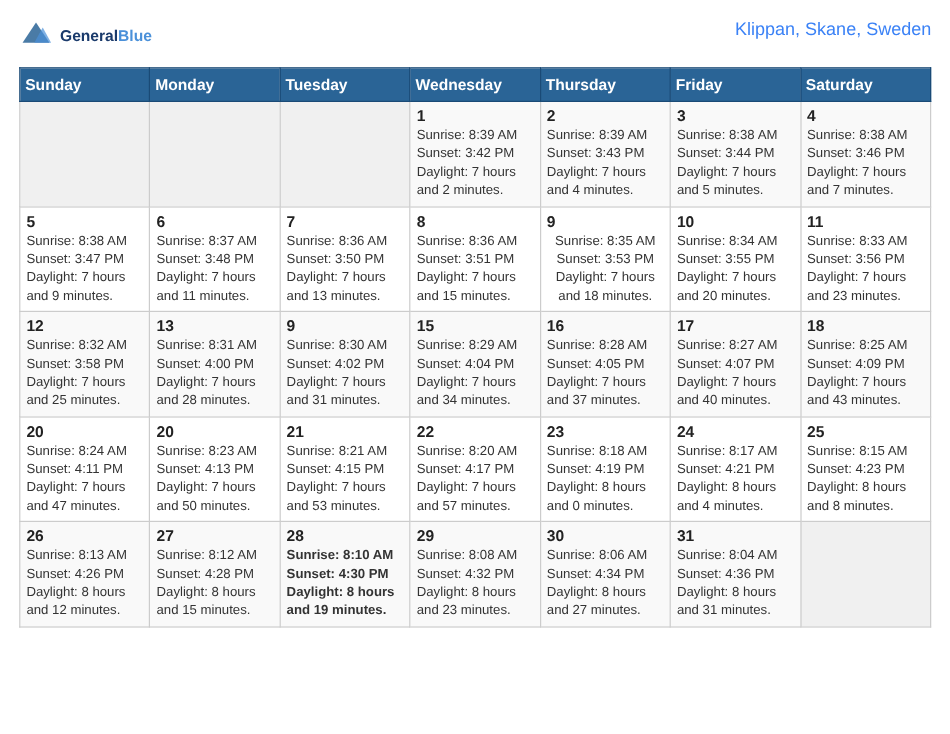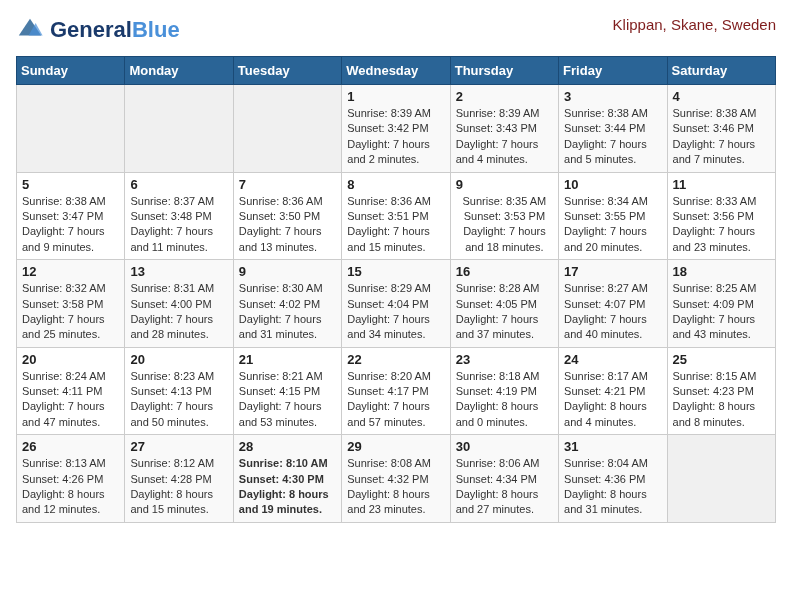--- a/index.html
+++ b/index.html
@@ -15,21 +15,21 @@
       justify-content: space-between;
       align-items: flex-start;
       margin-bottom: 12px;
     }
     .logo {
       display: flex;
       align-items: center;
       gap: 6px;
     }
     .logo-text {
-      font-size: 22px;
+      font-size: 13px;
       font-weight: bold;
       color: #1a3a6b;
       line-height: 1.1;
     }
     .logo-text span {
       color: #4a90d9;
     }
     .logo-icon {
       width: 28px;
       height: 28px;
@@ -37,21 +37,21 @@
     .title-block {
       text-align: right;
     }
     .calendar-title {
       font-size: 32px;
       color: #222;
       font-weight: normal;
     }
     .calendar-subtitle {
       font-size: 15px;
-      color: #7f1d1d;
+      color: #3b82f6;
     }
     table {
       width: 100%;
       border-collapse: collapse;
       table-layout: fixed;
     }
     thead tr th {
       background: #2a6496;
       color: #fff;
       font-size: 13px;

